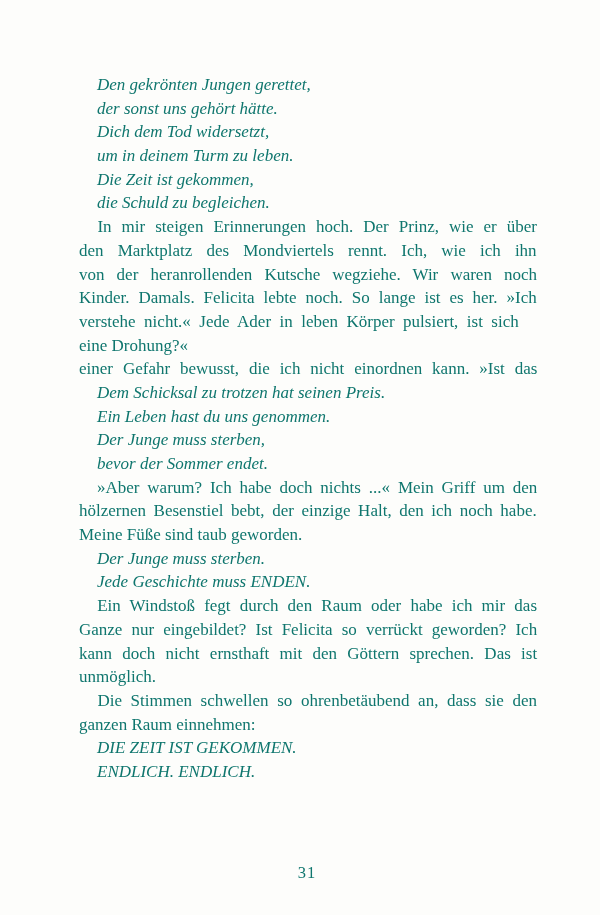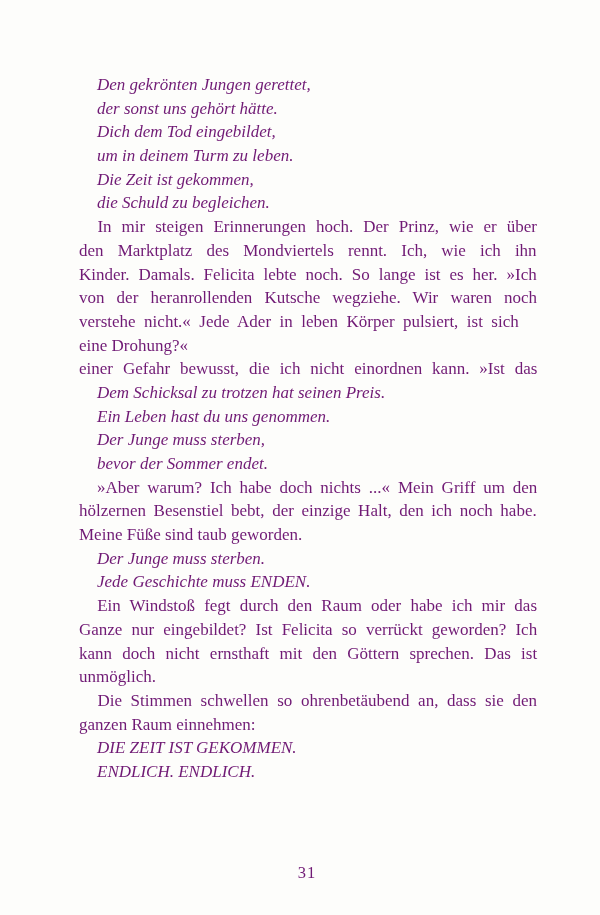--- a/index.html
+++ b/index.html
@@ -38,35 +38,35 @@
     right: 0;
     text-align: center;
     font-size: 16.5px;
     letter-spacing: 1px;
     margin-top: 12px;
   }
 </style>
 </head>
 <body>
 
-<div class="page" id="page" style="background: rgb(253, 253, 251); color: #701a75;">
+<div class="page" id="page" style="background: rgb(253, 253, 251); color: #0f766e;">
   <div class="text-column" id="column">
       <div class="block verse">
         <div class="line"><span class="ltext">Den gekrönten Jungen gerettet,</span></div>
         <div class="line"><span class="ltext">der sonst uns gehört hätte.</span></div>
-        <div class="line"><span class="ltext">Dich dem Tod eingebildet,</span></div>
+        <div class="line"><span class="ltext">Dich dem Tod widersetzt,</span></div>
         <div class="line"><span class="ltext">um in deinem Turm zu leben.</span></div>
         <div class="line"><span class="ltext">Die Zeit ist gekommen,</span></div>
         <div class="line"><span class="ltext">die Schuld zu begleichen.</span></div>
       </div>
       <div class="block prose">
         <div class="line indent just"><span class="ltext" style="word-spacing: 5.77778px;">In mir steigen Erinnerungen hoch. Der Prinz, wie er über</span></div>
         <div class="line just"><span class="ltext" style="word-spacing: 9.875px;">den Marktplatz des Mondviertels rennt. Ich, wie ich ihn</span></div>
+        <div class="line just"><span class="ltext" style="word-spacing: 7.85714px;">von der heranrollenden Kutsche wegziehe. Wir waren noch</span></div>
         <div class="line just"><span class="ltext" style="word-spacing: 4.7px;">Kinder. Damals. Felicita lebte noch. So lange ist es her. »Ich</span></div>
-        <div class="line just"><span class="ltext" style="word-spacing: 7.85714px;">von der heranrollenden Kutsche wegziehe. Wir waren noch</span></div>
         <div class="line just"><span class="ltext" style="word-spacing: 4.22222px;">verstehe nicht.« Jede Ader in leben Körper pulsiert, ist sich</span></div>
         <div class="line"><span class="ltext">eine Drohung?«</span></div>
         <div class="line just"><span class="ltext" style="word-spacing: 5.66667px;">einer Gefahr bewusst, die ich nicht einordnen kann. »Ist das</span></div>
       </div>
       <div class="block verse">
         <div class="line"><span class="ltext">Dem Schicksal zu trotzen hat seinen Preis.</span></div>
         <div class="line"><span class="ltext">Ein Leben hast du uns genommen.</span></div>
         <div class="line"><span class="ltext">Der Junge muss sterben,</span></div>
         <div class="line"><span class="ltext">bevor der Sommer endet.</span></div>
       </div>

